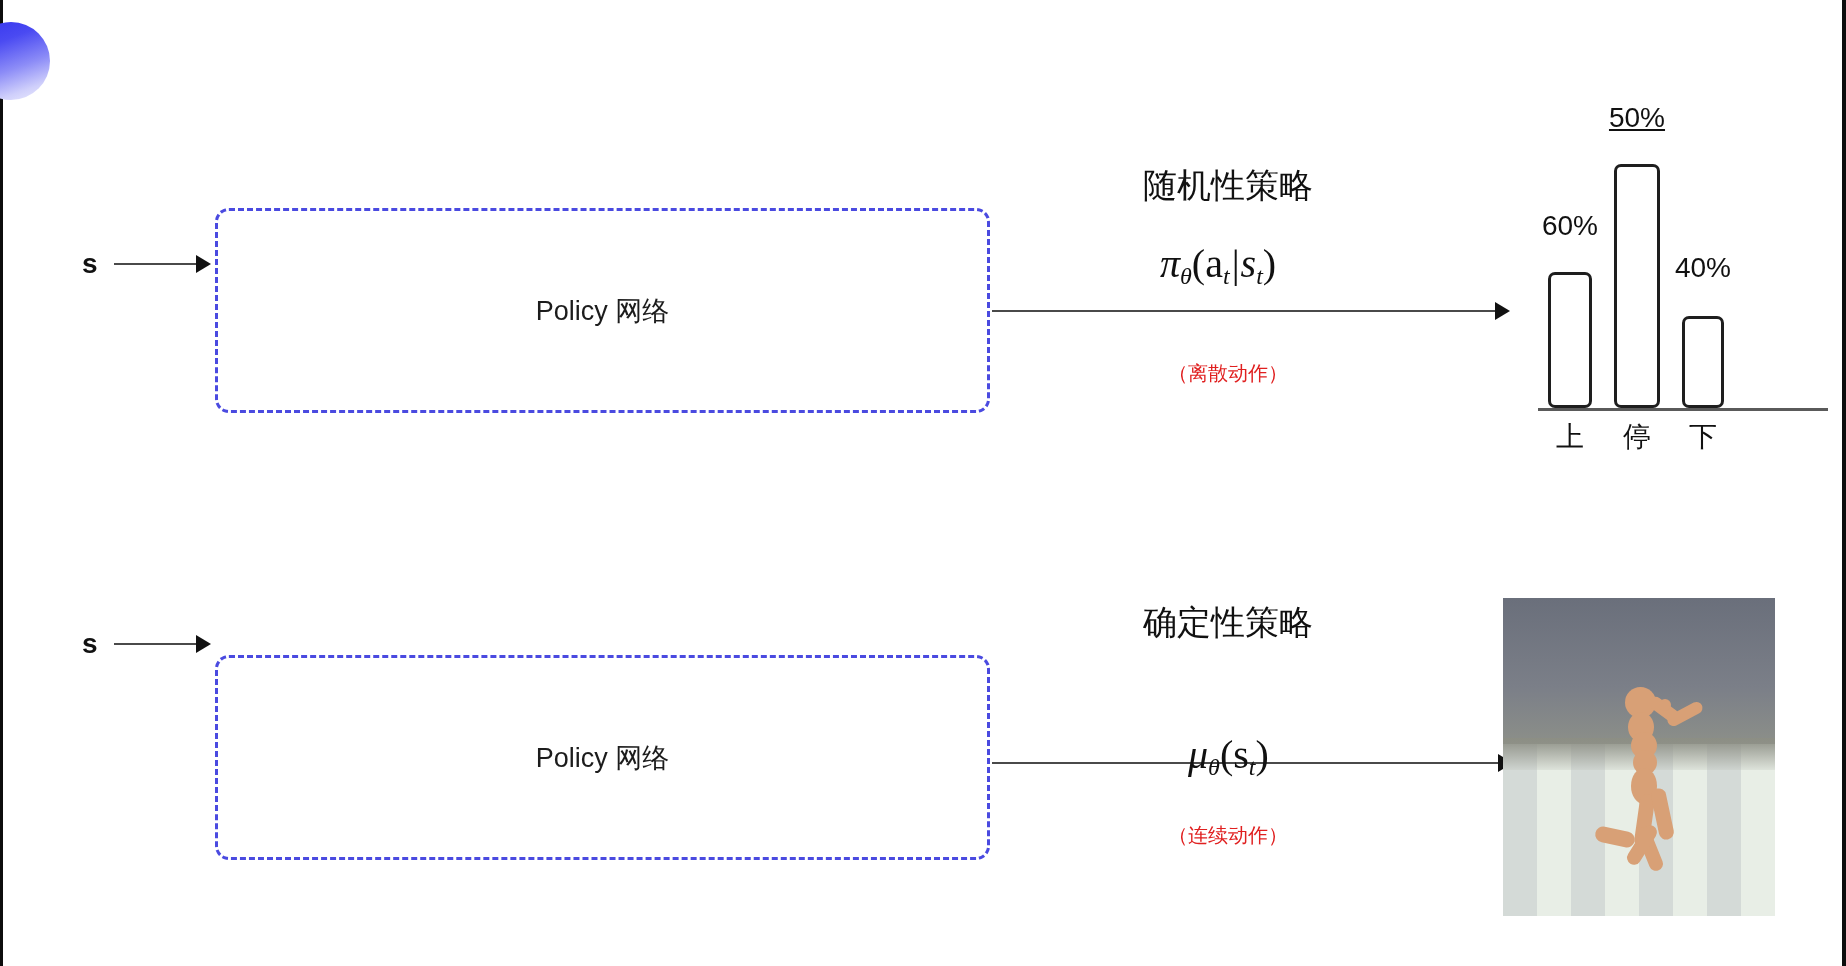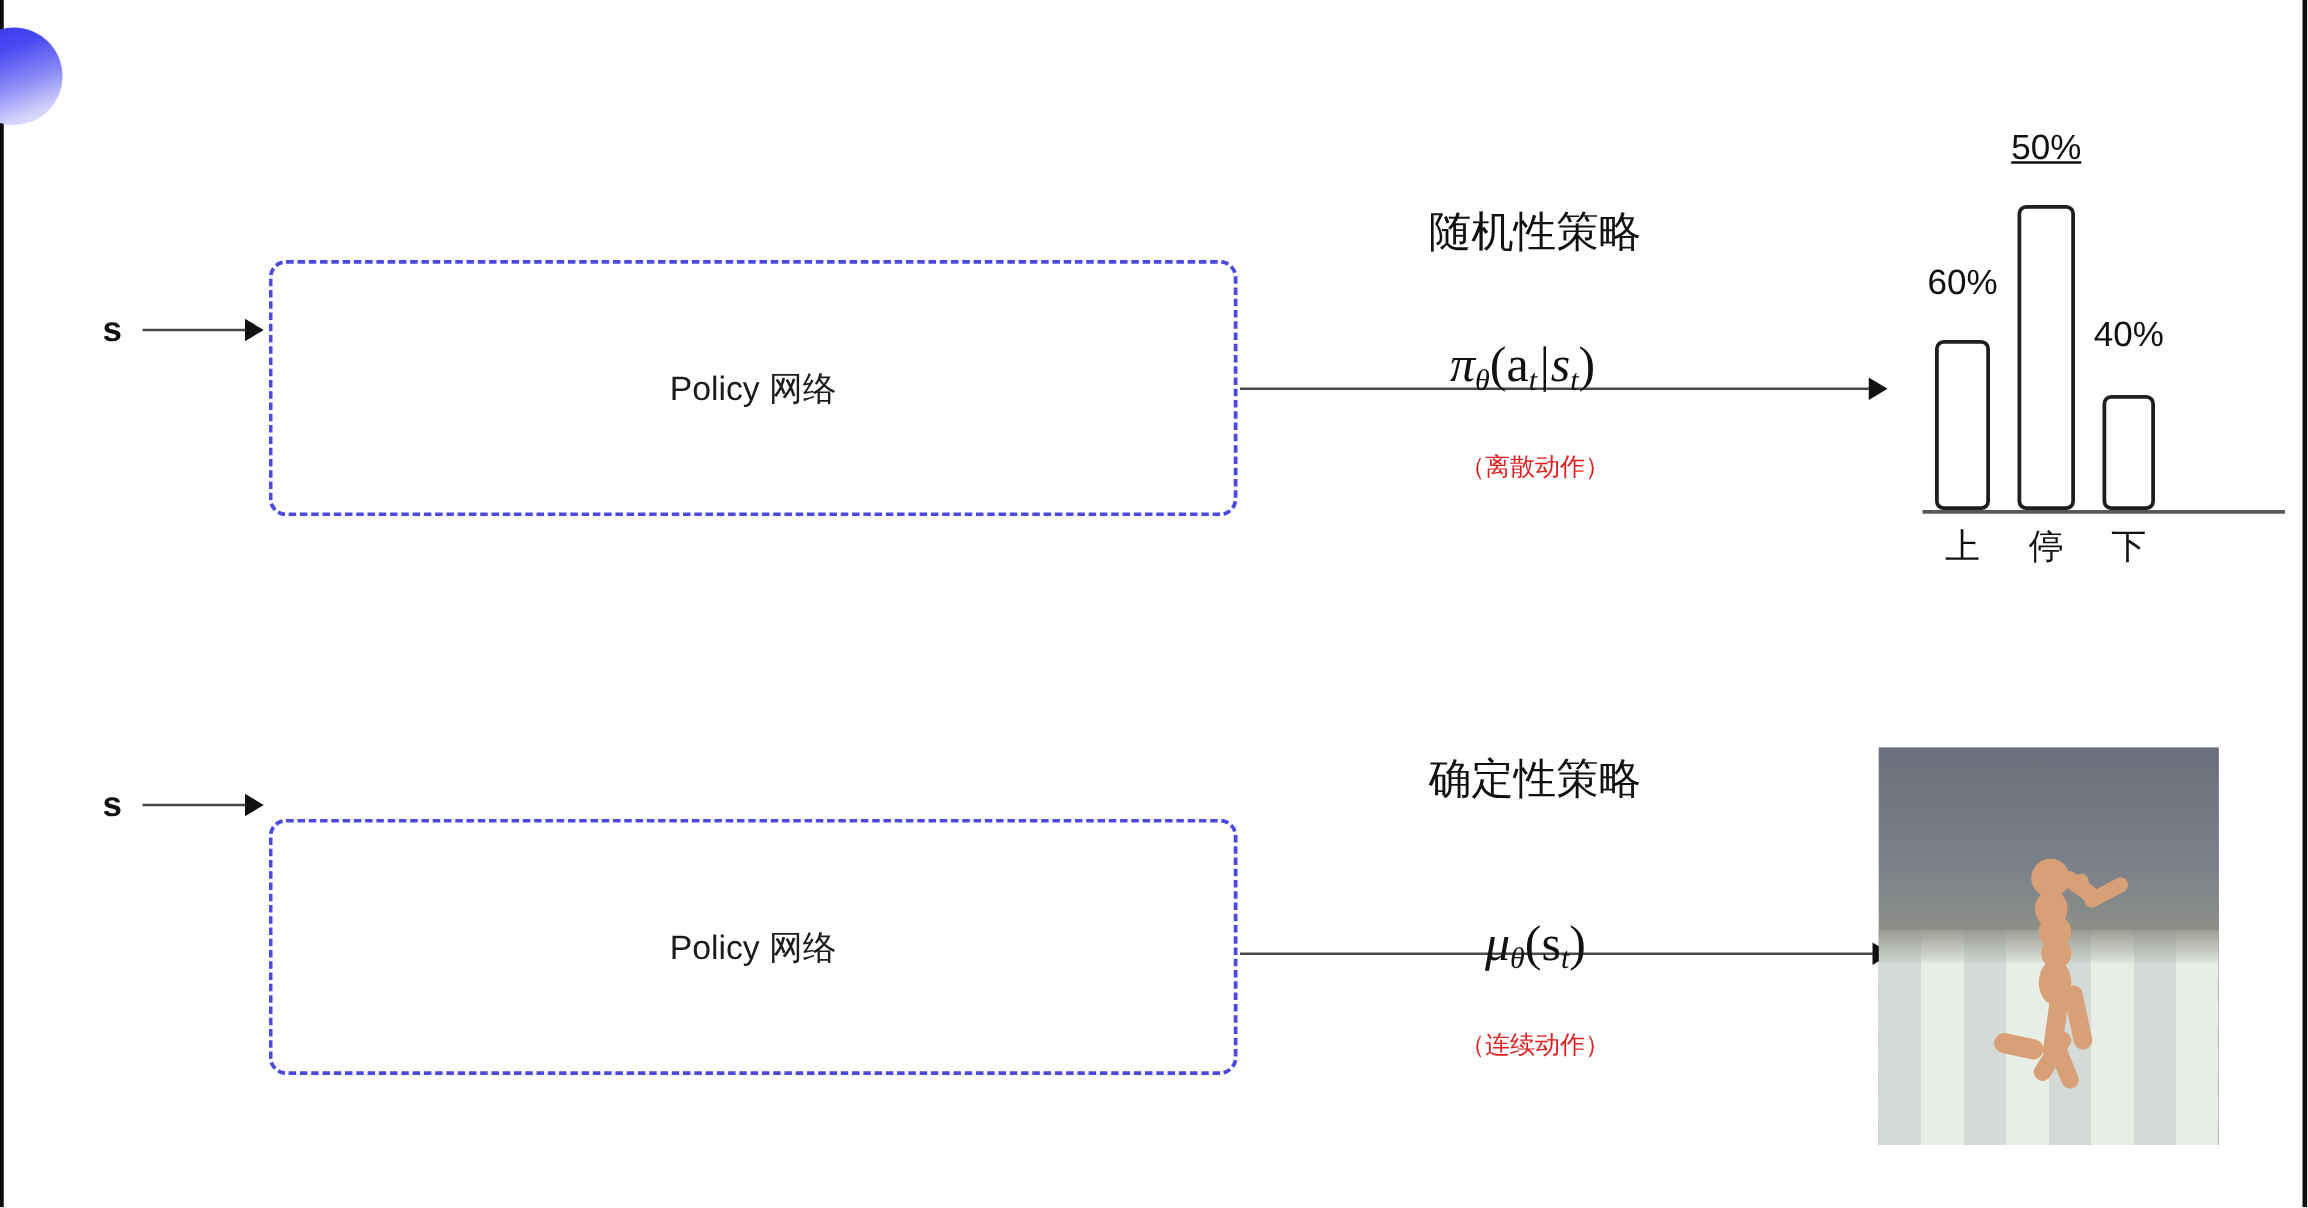--- a/index.html
+++ b/index.html
@@ -207,21 +207,21 @@
 
   <div class="policy-box" style="left:215px; top:208px; width:775px; height:205px;">
     <div class="policy-label">Policy 网络</div>
   </div>
 
   <div class="arrow-line" style="left:992px; top:310px; width:505px;"></div>
   <div class="arrow-head" style="left:1495px; top:302px;"></div>
 
   <div class="annot-heading" style="left:1143px; top:163px;">随机性策略</div>
 
-  <div class="annot-formula" style="left:1160px; top:240px;margin-top:28px;">
+  <div class="annot-formula" style="left:1160px; top:240px;">
     <span>π</span><sub>θ</sub><span class="upright">(a</span><sub>t</sub><span>|s</span><sub>t</sub><span class="upright">)</span>
   </div>
 
   <div class="annot-note" style="left:1168px; top:360px;">（离散动作）</div>
 
   <div id="bar-chart">
     <div id="bar-baseline"></div>
 
     <div class="bar" style="left:58px; width:44px; height:136px; bottom:32px;"></div>
     <div class="bar-value" style="left:30px; top:110px; width:100px;">60%</div>

